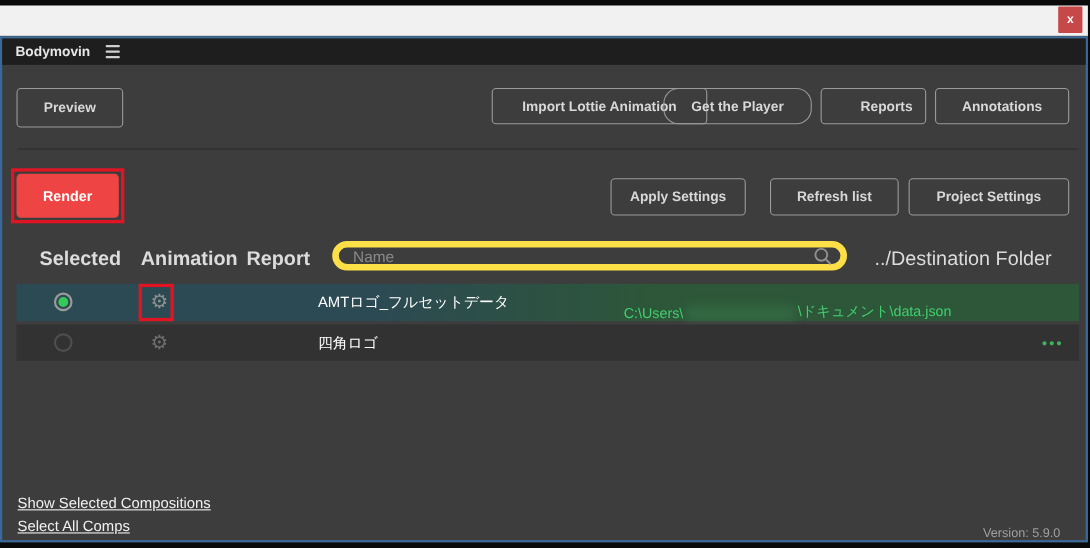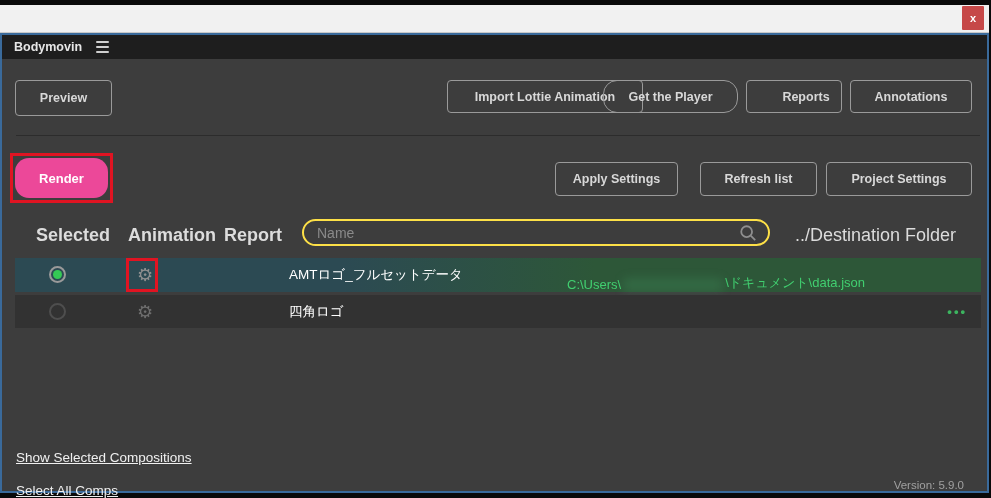--- a/index.html
+++ b/index.html
@@ -31,32 +31,32 @@
   .hamburger i { display:block; height:2px; background:#cfcfcf; border-radius:1px; }
 
   .btn {
     position:absolute; background:transparent; border:1px solid #9a9a9a; border-radius:4px;
     color:#d8d8d8; font-family:"Liberation Sans",sans-serif; font-weight:700; font-size:12.5px;
     display:flex; align-items:center; justify-content:center; cursor:pointer;
   }
   .divider { position:absolute; left:14px; top:100px; width:964px; height:1px; background:#2c2c2c; }
 
   .render-btn {
-    position:absolute; left:13px; top:123px; width:93px; height:40px; background:#ec4899;
-    border:none; border-radius:14px; color:#fff; font-weight:700; font-size:13px;
+    position:absolute; left:13px; top:123px; width:93px; height:40px; background:#ef4444;
+    border:none; border-radius:4px; color:#fff; font-weight:700; font-size:13px;
     display:flex; align-items:center; justify-content:center; cursor:pointer;
     font-family:"Liberation Sans",sans-serif;
   }
   .annot { position:absolute; border:3px solid #e01422; pointer-events:none; }
 
   .col-label { position:absolute; color:#dcdcdc; font-size:18px; font-weight:700; }
 
   .search-input {
     position:absolute; left:300px; top:184px; width:468px; height:27px; background:transparent;
-    border:2px solid #fde047; border-radius:14px; color:#dcdcdc; font-size:14px;
+    border:6px solid #fde047; border-radius:14px; color:#dcdcdc; font-size:14px;
     padding:0 34px 0 13px; outline:none; font-family:"Liberation Sans",sans-serif;
   }
   .search-input::placeholder { color:#8a8a8a; }
   .search-icon { position:absolute; left:737px; top:189px; width:18px; height:18px; }
 
   .row { position:absolute; left:13px; width:966px; height:34px; }
   .row-sel {
     top:223px;
     background:linear-gradient(90deg,#2c4a53 0%,#2c4a53 34%,#2d5738 60%,#2d5738 100%);
   }
@@ -154,17 +154,17 @@
     <div class="annot" style="left:124px; top:223px; width:32px; height:34px;"></div>
 
     <div class="row row-unsel">
       <div class="radio radio-off"></div>
       <div class="gear gear-dim">⚙</div>
       <div class="comp-name">四角ロゴ</div>
       <div class="row-menu">•••</div>
     </div>
 
     <a class="footer-link" style="top:415px;">Show Selected Compositions</a>
-    <a class="footer-link" style="top:436px;margin-top:12px;">Select All Comps</a>
+    <a class="footer-link" style="top:436px;">Select All Comps</a>
     <div class="version">Version: 5.9.0</div>
 
   </div>
 </div>
 
 </body></html>

